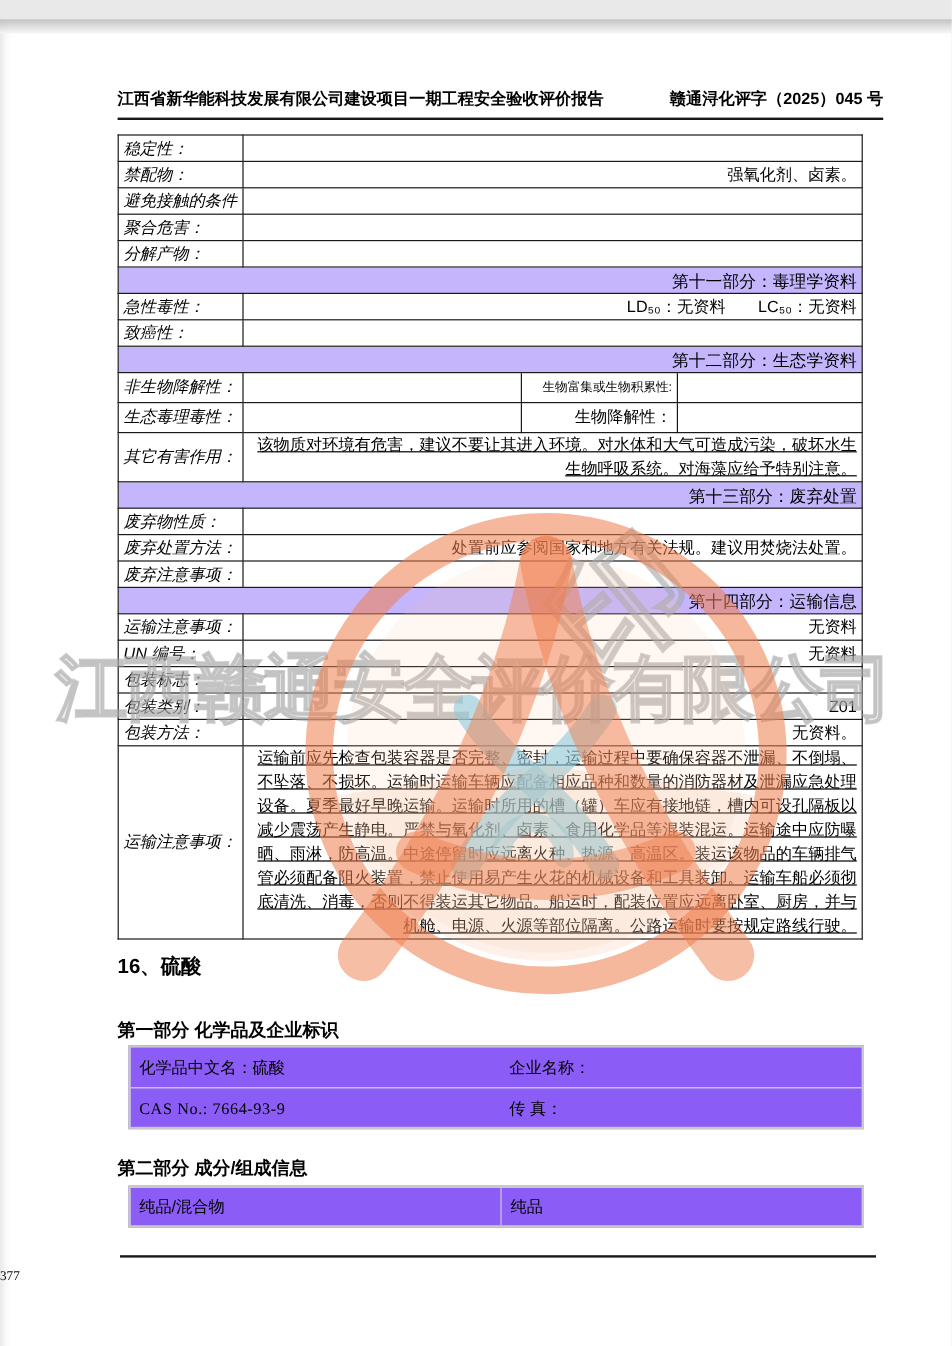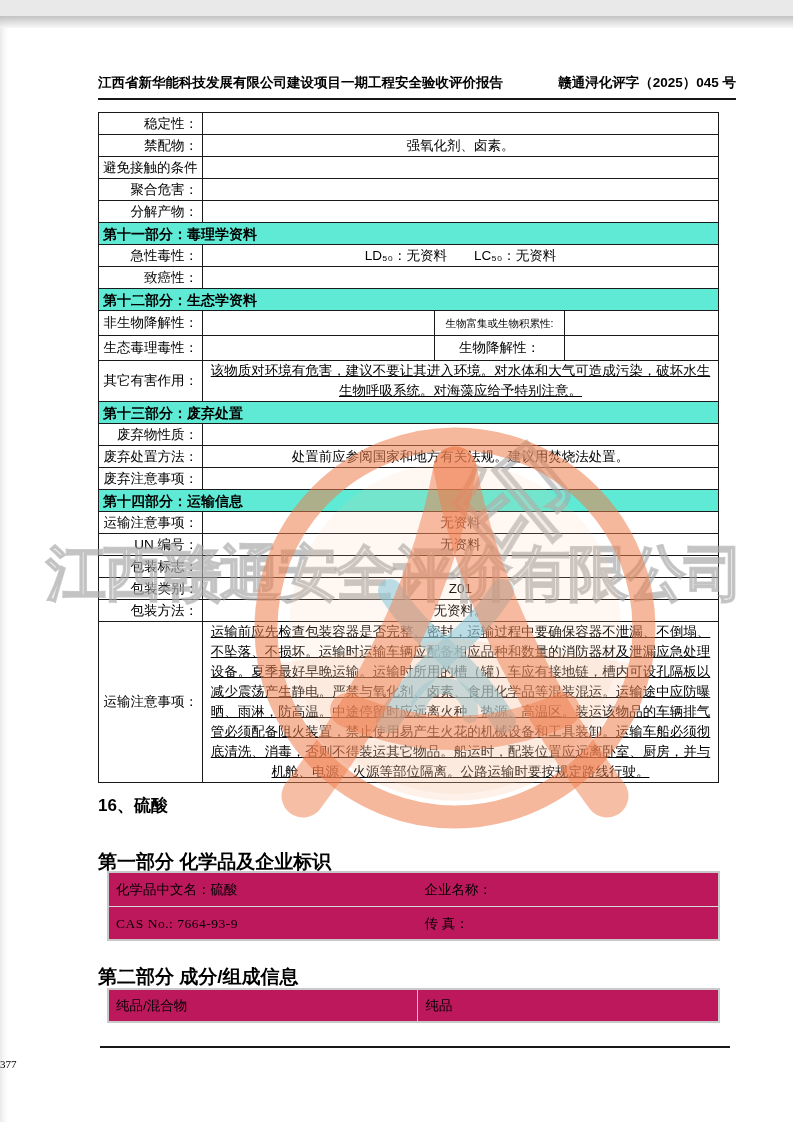--- a/index.html
+++ b/index.html
@@ -14,31 +14,31 @@
     background:linear-gradient(#b9b9b9,#f5f5f5);opacity:.8;}
   
   .header{position:absolute;left:98px;top:58px;width:638px;display:flex;
     justify-content:space-between;font-size:13.5px;font-weight:bold;white-space:nowrap;}
   .header-rule{position:absolute;left:98px;top:82px;width:638px;height:2px;background:#181818;}
   
   table.msds{position:absolute;left:98px;top:96px;width:620px;
     border-collapse:collapse;table-layout:fixed;font-size:13.5px;}
   table.msds td{border:1px solid #1a1a1a;padding:0 4px;height:21px;line-height:20px;
     overflow:hidden;vertical-align:middle;}
-  td.t-label{text-align:right;padding-right:3px;white-space:nowrap;}
-  td.t-value{text-align:center;}
-  td.t-section{text-align:left;font-weight:bold;font-size:14px;background:#5eead4;height:23px;}
+  td.t-label{text-align:left;padding-right:3px;white-space:nowrap;font-style:italic;}
+  td.t-value{text-align:right;}
+  td.t-section{text-align:right;font-weight:normal;font-size:14px;background:#c4b5fd;height:23px;}
   td.t-long{line-height:21px;padding:2px 4px;text-decoration:underline;}
   td.small-label{font-size:10.5px;white-space:nowrap;}
   tr.r-split td{height:24px;}
   
   .h16{position:absolute;left:98px;top:778px;font-size:17px;font-weight:bold;}
-  .part-title{position:absolute;left:98px;font-size:19px;font-weight:bold;}
+  .part-title{position:absolute;left:98px;font-size:15px;font-weight:bold;}
   .pt1{top:833px;} .pt2{top:948px;}
-  .gbox{position:absolute;left:107px;width:609px;border:2px solid #c9c9c9;background:#be185d;
+  .gbox{position:absolute;left:107px;width:609px;border:2px solid #c9c9c9;background:#8b5cf6;
     font-size:13.5px;}
   .gbox1{top:855px;height:66px;}
   .gbox2{top:972px;height:31px;}
   .grow{display:flex;height:33px;align-items:center;}
   .grow + .grow{border-top:1px solid #d9d9d9;}
   .gcell-l{width:49.5%;padding-left:7px;}
   .gcell-r{flex:1;padding-left:7px;}
   .gbox2 .grow{height:31px;justify-content:flex-end;}
   .gbox2 .gcell-r{border-left:1px solid #c9c9c9;height:100%;display:flex;align-items:center;}
   .cas{font-family:Liberation Serif, serif;letter-spacing:.5px;}

